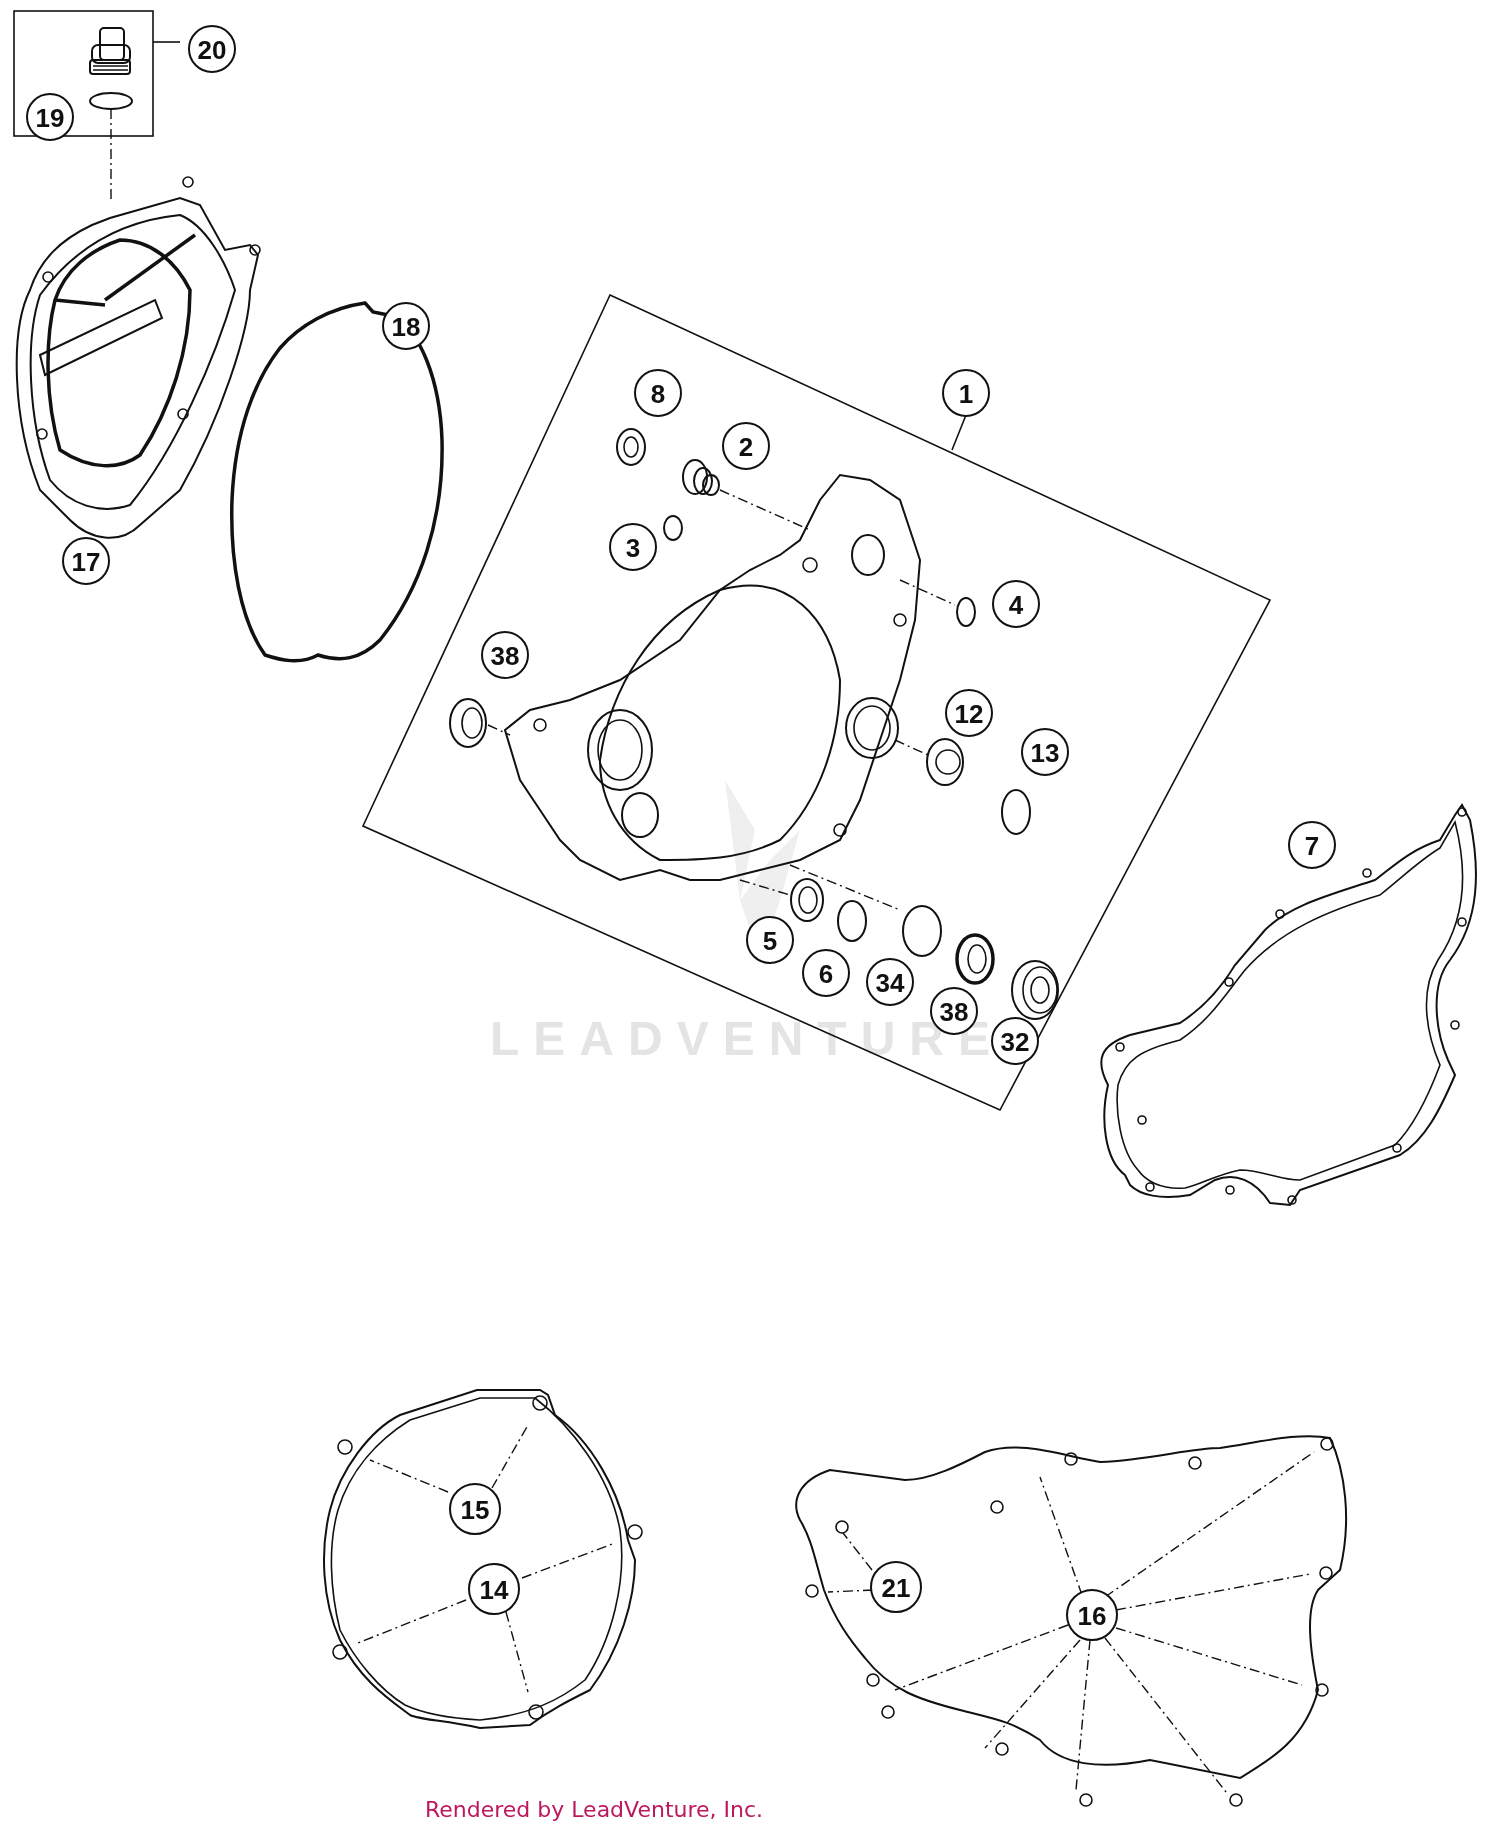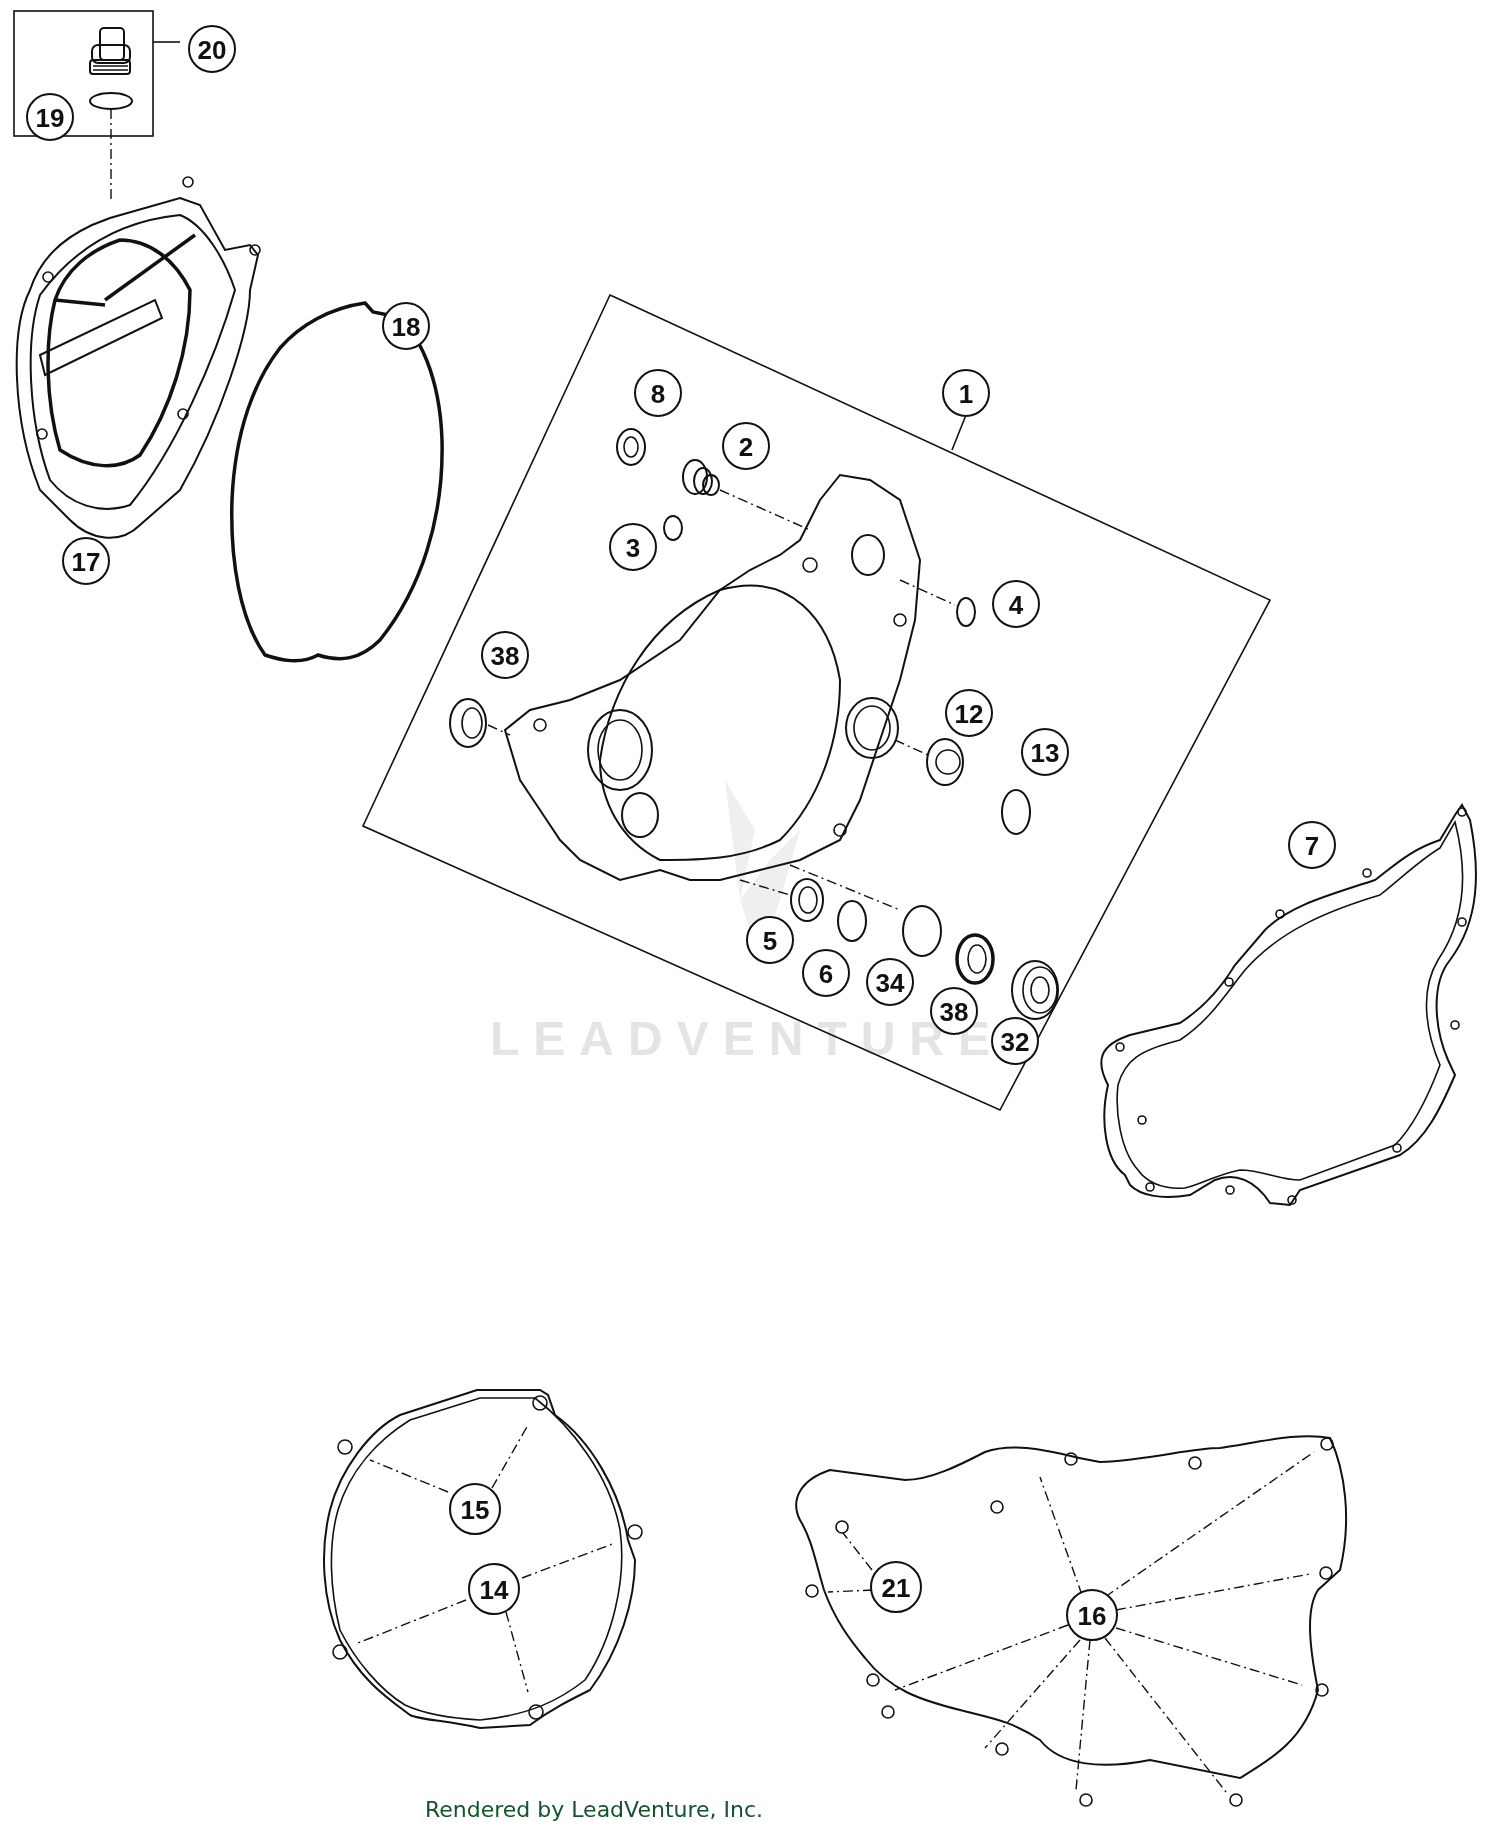--- a/index.html
+++ b/index.html
@@ -5,21 +5,21 @@
   html,body{margin:0;padding:0;background:#ffffff;}
   body{width:1500px;height:1832px;position:relative;overflow:hidden;font-family:"Liberation Sans",sans-serif;}
   svg{position:absolute;left:0;top:0;}
   .callout circle{fill:#fff;stroke:#111;stroke-width:2;}
   .callout text{font-family:"Liberation Sans",sans-serif;font-weight:bold;font-size:26px;fill:#111;text-anchor:middle;dominant-baseline:central;}
   .line{stroke:#111;stroke-width:1.6;fill:none;}
   .dash{stroke:#111;stroke-width:1.4;fill:none;stroke-dasharray:10 4 2 4;}
   .part{stroke:#111;stroke-width:2;fill:none;}
   .thick{stroke:#111;stroke-width:3.5;fill:none;}
   .wm{font-family:"Liberation Sans",sans-serif;font-size:48px;letter-spacing:14px;fill:#e4e4e4;font-weight:bold;}
-  .footer{position:absolute;left:0;width:1188px;top:1797px;text-align:center;font-family:"DejaVu Sans",sans-serif;font-size:22px;color:#14532d;}
+  .footer{position:absolute;left:0;width:1188px;top:1797px;text-align:center;font-family:"DejaVu Sans",sans-serif;font-size:22px;color:#be185d;}
 </style>
 </head>
 <body>
 
 <svg width="1500" height="1832" viewBox="0 0 1500 1832" xmlns="http://www.w3.org/2000/svg">
 
   <g>
     <path d="M725 780 L755 830 L740 900 L770 860 L800 830 L780 900 L760 960 L740 900 Z" fill="#efefef" stroke="none"></path>
     <text class="wm" x="490" y="1055">LEADVENTURE</text>
   </g>

